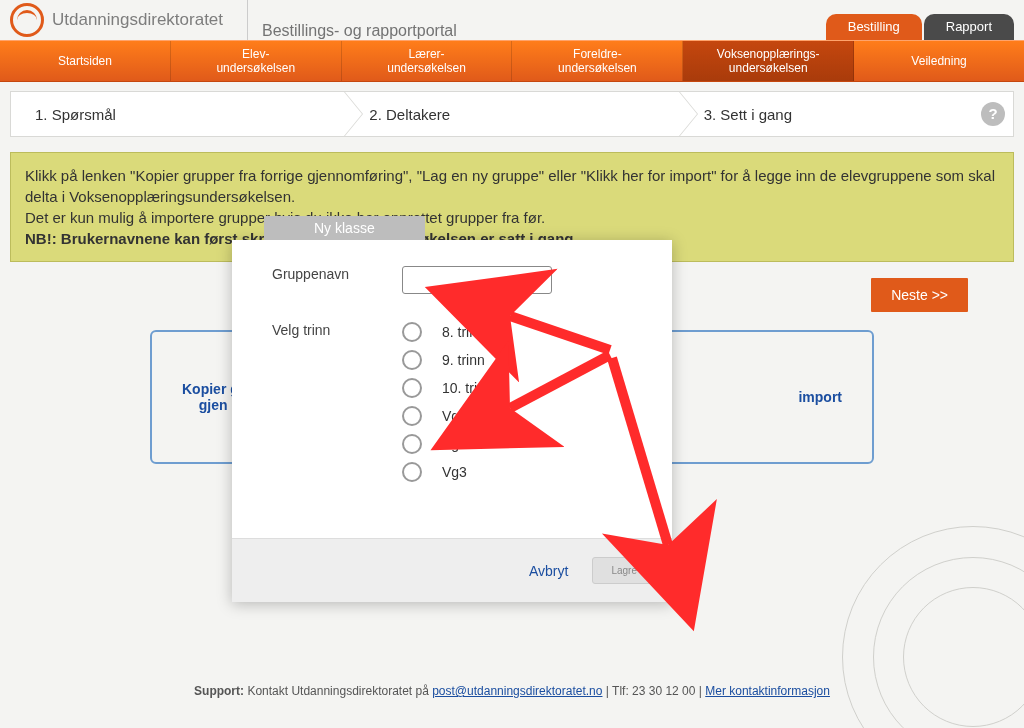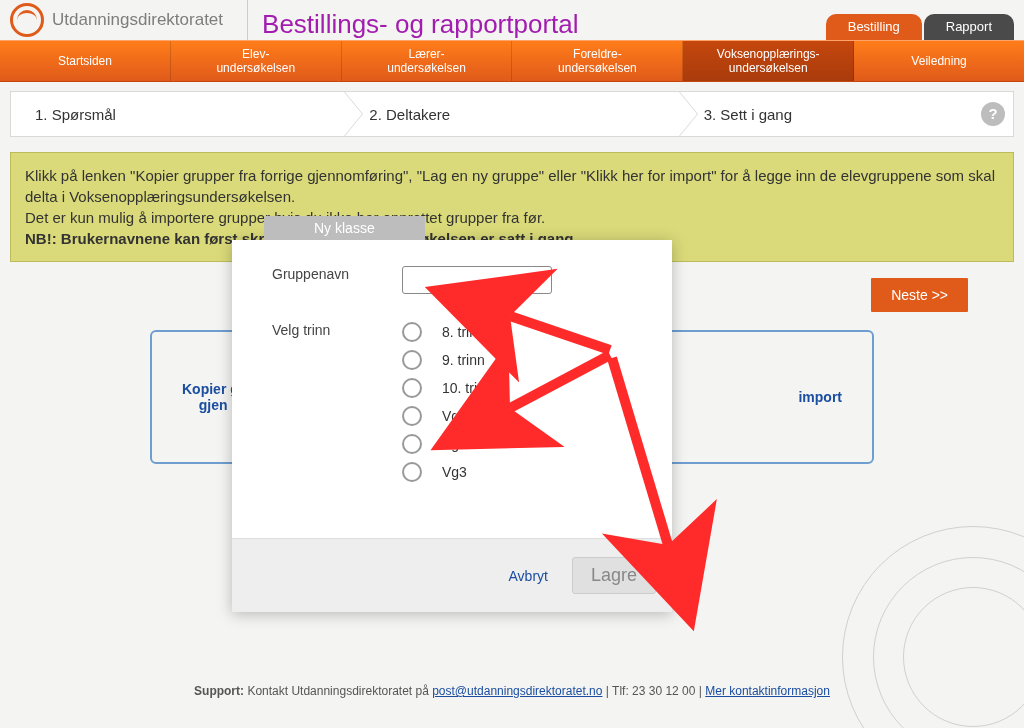--- a/index.html
+++ b/index.html
@@ -4,21 +4,21 @@
 <style>
 html,body{margin:0;padding:0;font-family:Arial,Helvetica,sans-serif;background:#f4f4f2;color:#333}
 .page{width:1024px;height:728px;position:relative;overflow:hidden;background:#f4f4f2}
 
 
 .topbar{display:flex;align-items:flex-end;height:40px;padding:0 10px}
 .logo-wrap{display:flex;align-items:center;gap:8px;height:40px;border-right:1px solid #ccc;padding-right:24px;margin-right:14px}
 .logo-disc{width:28px;height:28px;border:3px solid #e05a1a;border-radius:50%;position:relative}
 .logo-disc::after{content:"";position:absolute;inset:4px;border-top:3px solid #e05a1a;border-radius:50% 50% 0 0}
 .logo-text{color:#7d7d7d;font-size:17px}
-.portal-title{color:#a21caf;font-size:26px;flex:1}
+.portal-title{color:#737373;font-size:16px;flex:1}
 .top-tabs{display:flex;gap:2px;align-items:flex-start}
 .top-tab{height:26px;border-radius:10px 10px 0 0;padding:0 22px;font-size:13px;line-height:26px;color:#fff;cursor:pointer}
 .top-tab.active{background:#e05a1a}
 .top-tab.inactive{background:#4a4a4a}
 
 
 .nav{display:flex;background:linear-gradient(#ff7d1a,#e05a1a);height:40px;border-top:1px solid #ffa36b;border-bottom:1px solid #c5470e}
 .nav-item{flex:1;text-align:center;color:#fff;font-size:12px;display:flex;flex-direction:column;justify-content:center;border-right:1px solid rgba(0,0,0,.15);cursor:pointer;line-height:1.2}
 .nav-item.double span{display:block}
 .nav-item.active{background:linear-gradient(#c5470e,#a93b0b)}
@@ -50,21 +50,21 @@
 .modal{position:absolute;left:232px;top:240px;width:440px;background:#fff;box-shadow:0 2px 14px rgba(0,0,0,.25);z-index:10}
 .modal-tab{position:absolute;top:-24px;left:32px;background:#bdbdbd;color:#fff;font-size:14px;padding:4px 50px;border-radius:2px 2px 0 0}
 .modal-body{padding:26px 60px 20px 40px}
 .form-row{display:flex;align-items:flex-start;margin-bottom:28px}
 .form-label{width:130px;font-size:14px;color:#444}
 .text-input{width:140px;height:24px;border:1px solid #888;border-radius:3px;padding:1px 4px;font-size:13px}
 .radio-row{display:flex;align-items:center;gap:20px;margin-bottom:8px;font-size:14px;color:#333}
 .radio-circle{width:16px;height:16px;border:2px solid #999;border-radius:50%;background:#fff;cursor:pointer}
 .modal-footer{background:#eee;display:flex;justify-content:flex-end;align-items:center;gap:18px;padding:18px 16px;border-top:1px solid #ddd}
 .link-btn{color:#1b4ea0;font-size:14px;cursor:pointer;background:none;border:none}
-.save-btn{background:#e0e0e0;color:#888;border:1px solid #ccc;border-radius:3px;padding:7px 18px;font-size:18px;cursor:pointer}
+.save-btn{background:#e0e0e0;color:#888;border:1px solid #ccc;border-radius:3px;padding:7px 18px;font-size:10px;cursor:pointer}
 
 
 .arrows-svg{position:absolute;left:0;top:0;z-index:20;pointer-events:none}
 
 
 .footer{position:absolute;bottom:30px;left:0;right:0;text-align:center;font-size:12px;color:#555}
 .footer a{color:#1b4ea0;text-decoration:underline}
 .footer .bold{font-weight:bold}
 
 

